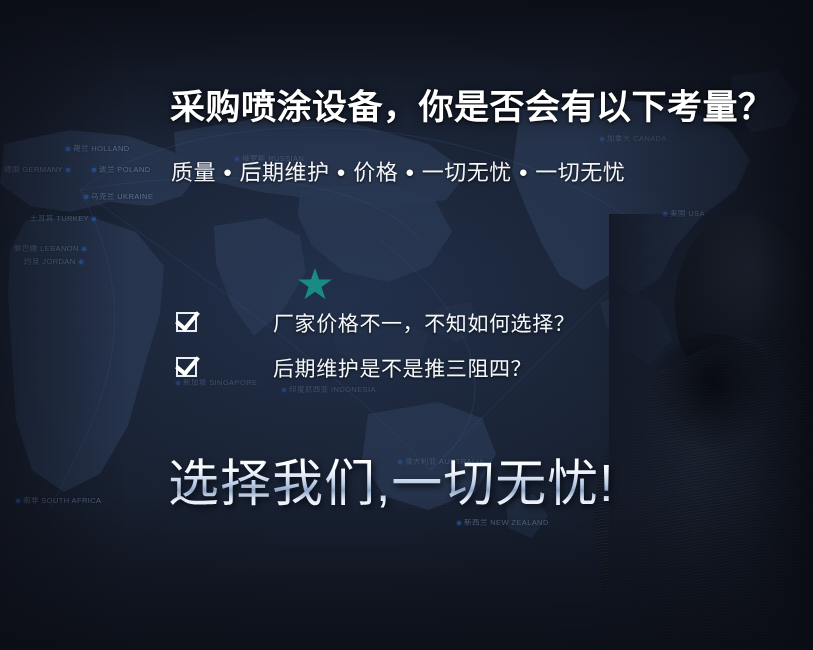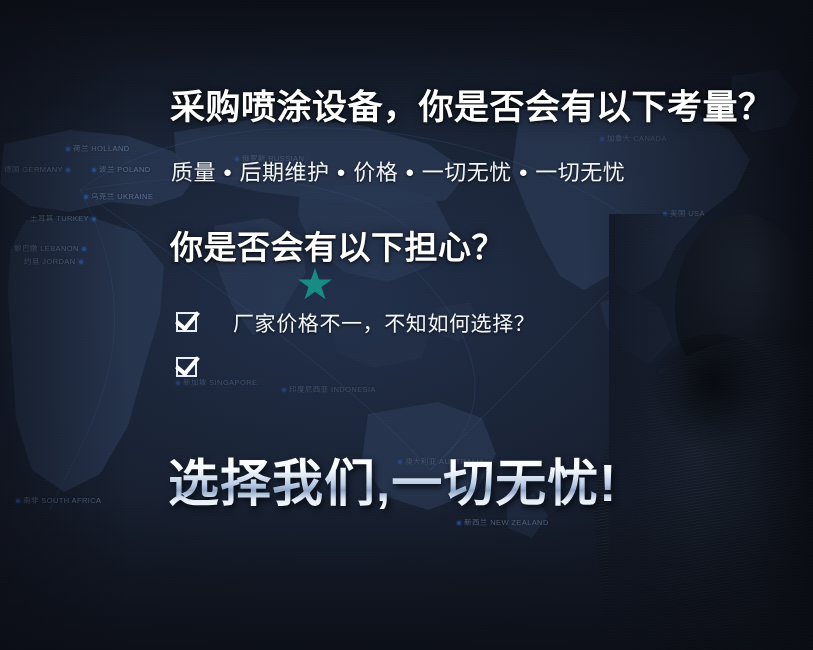--- a/index.html
+++ b/index.html
@@ -188,20 +188,21 @@
     position: absolute;
     left: 148px; top: 302px;
     margin: 0; padding: 0;
     list-style: none;
   }
   .check-item {
     display: flex;
     align-items: center;
     height: 40px;
     margin-bottom: 5px;
+    gap: 40px;
   }
   .check-box {
     position: relative;
     width: 21px; height: 20px;
     flex: 0 0 auto;
     border: 2px solid #e8eef6;
     box-sizing: border-box;
     margin-right: 36px;
   }
   .check-box::after {
@@ -220,21 +221,21 @@
     letter-spacing: .6px;
     white-space: nowrap;
     text-shadow: 0 1px 3px rgba(0,0,0,.8);
   }
 
   .slogan {
     position: absolute;
     left: 140px; top: 455px;
     margin: 0;
     font-size: 51px;
-    font-weight: 700;
+    font-weight: 400;
     letter-spacing: 1px;
     white-space: nowrap;
     line-height: 1.15;
     background: linear-gradient(180deg,
       #ffffff 0%, #f4f8fd 26%, #b9cbe4 50%, #8fa6c6 60%,
       #e4ecf7 76%, #ffffff 94%);
     -webkit-background-clip: text;
     background-clip: text;
     color: transparent;
     -webkit-text-fill-color: transparent;
@@ -323,27 +324,27 @@
 
   <div class="bg-vignette"></div>
   <div class="bg-scan"></div>
 
   <div class="content">
 
     <h1 class="headline">采购喷涂设备，你是否会有以下考量？</h1>
 
     <div class="subline" id="subline"><span>质量</span><span class="sep">●</span><span>后期维护</span><span class="sep">●</span><span>价格</span><span class="sep">●</span><span>一切无忧</span><span class="sep">●</span><span>一切无忧</span></div>
 
-    <h2 class="headline2">你是否会有以下担心？</h2>
 
     <ul class="checklist" id="checklist">
         <li class="check-item">
           <span class="check-box"></span>
           <span class="check-text">厂家价格不一，不知如何选择？</span>
         </li>
         <li class="check-item">
           <span class="check-box"></span>
+          <span class="check-text">后期维护是不是推三阻四？</span>
         </li>
       </ul>
 
     <div class="slogan">选择我们,一切无忧!</div>
   </div>
 </div>
 
 </body></html>

